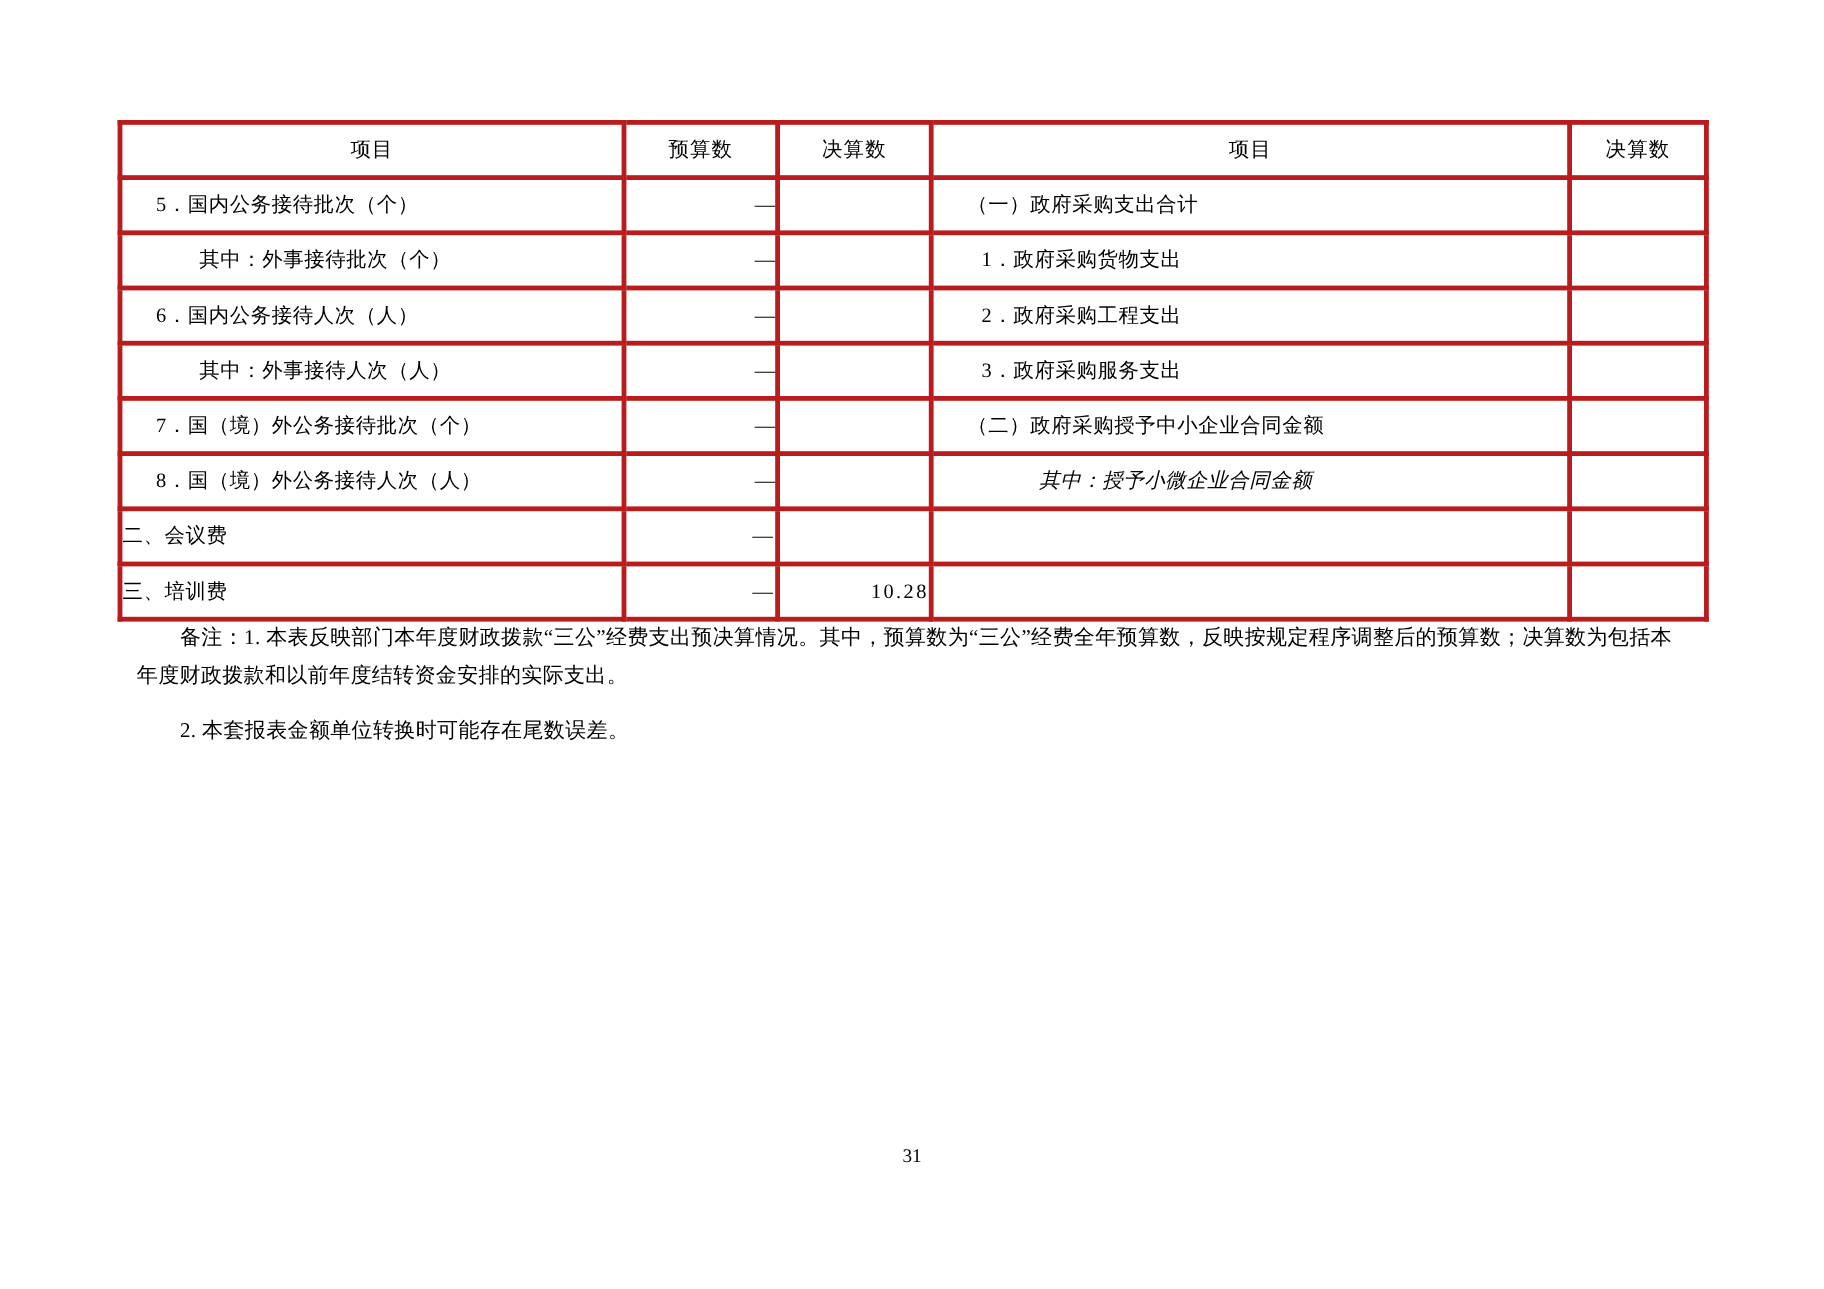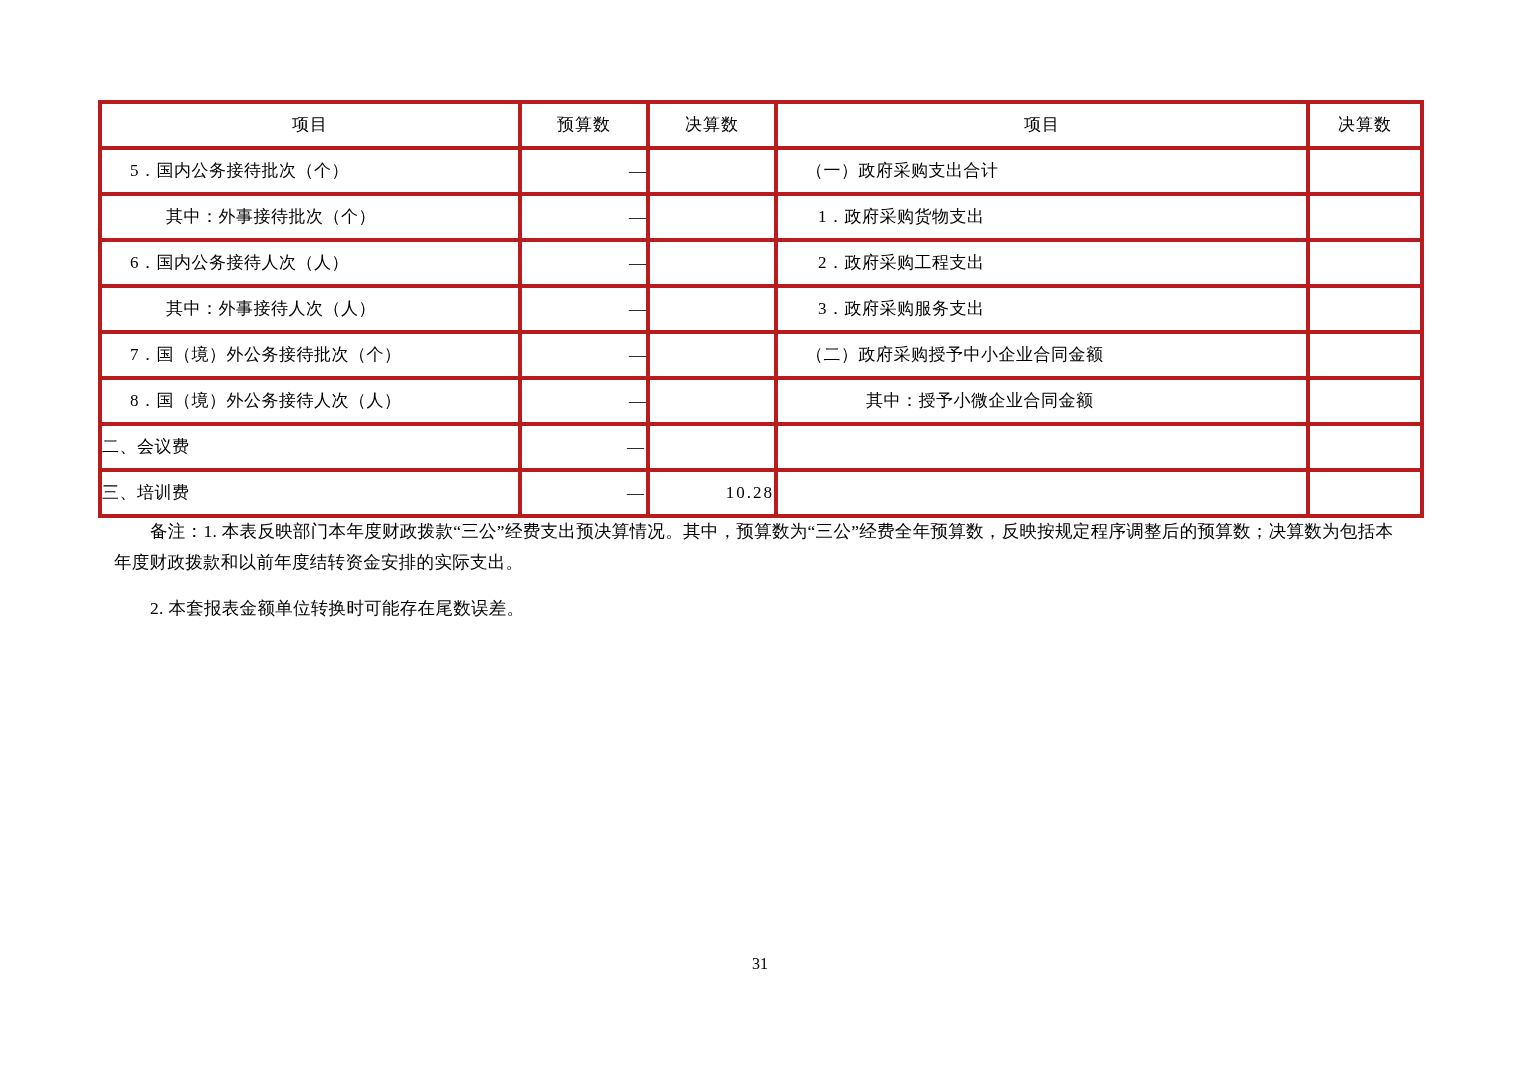--- a/index.html
+++ b/index.html
@@ -55,21 +55,21 @@
     letter-spacing: 1px;
   }
   .cell-label {
     padding-left: 18px;
     font-size: 17.5px;
     letter-spacing: 0.5px;
   }
   .cell-label.indent1 { padding-left: 28px; }
   .cell-label.indent2 { padding-left: 64px; }
   .cell-label.indent3 { padding-left: 40px; }
-  .cell-label.indent4 { padding-left: 88px; }
+  .cell-label.indent4 { padding-left: 88px; font-style: italic; }
   .cell-num {
     text-align: right;
     padding-right: 22px;
     font-size: 17px;
   }
   .cell-dash {
     text-align: right;
     padding-right: 24px;
     font-size: 17px;
   }

